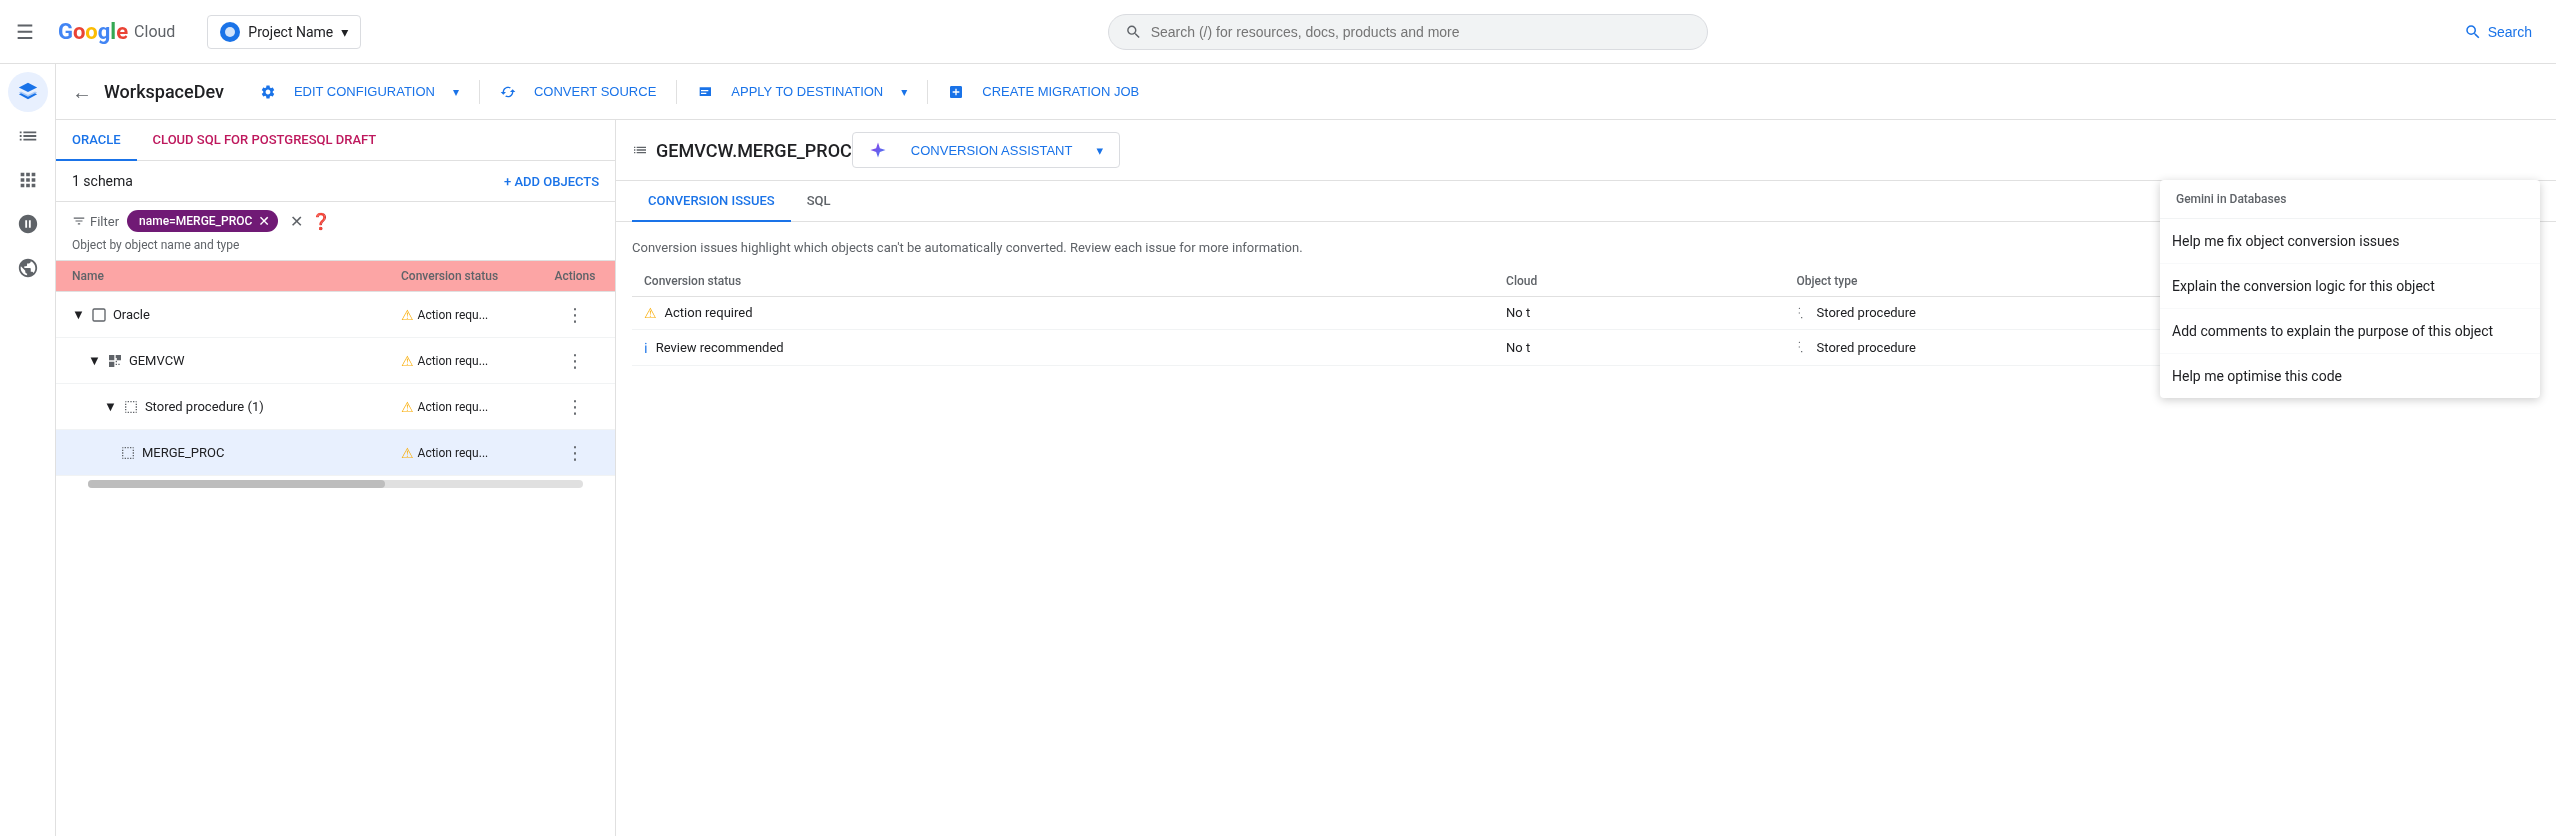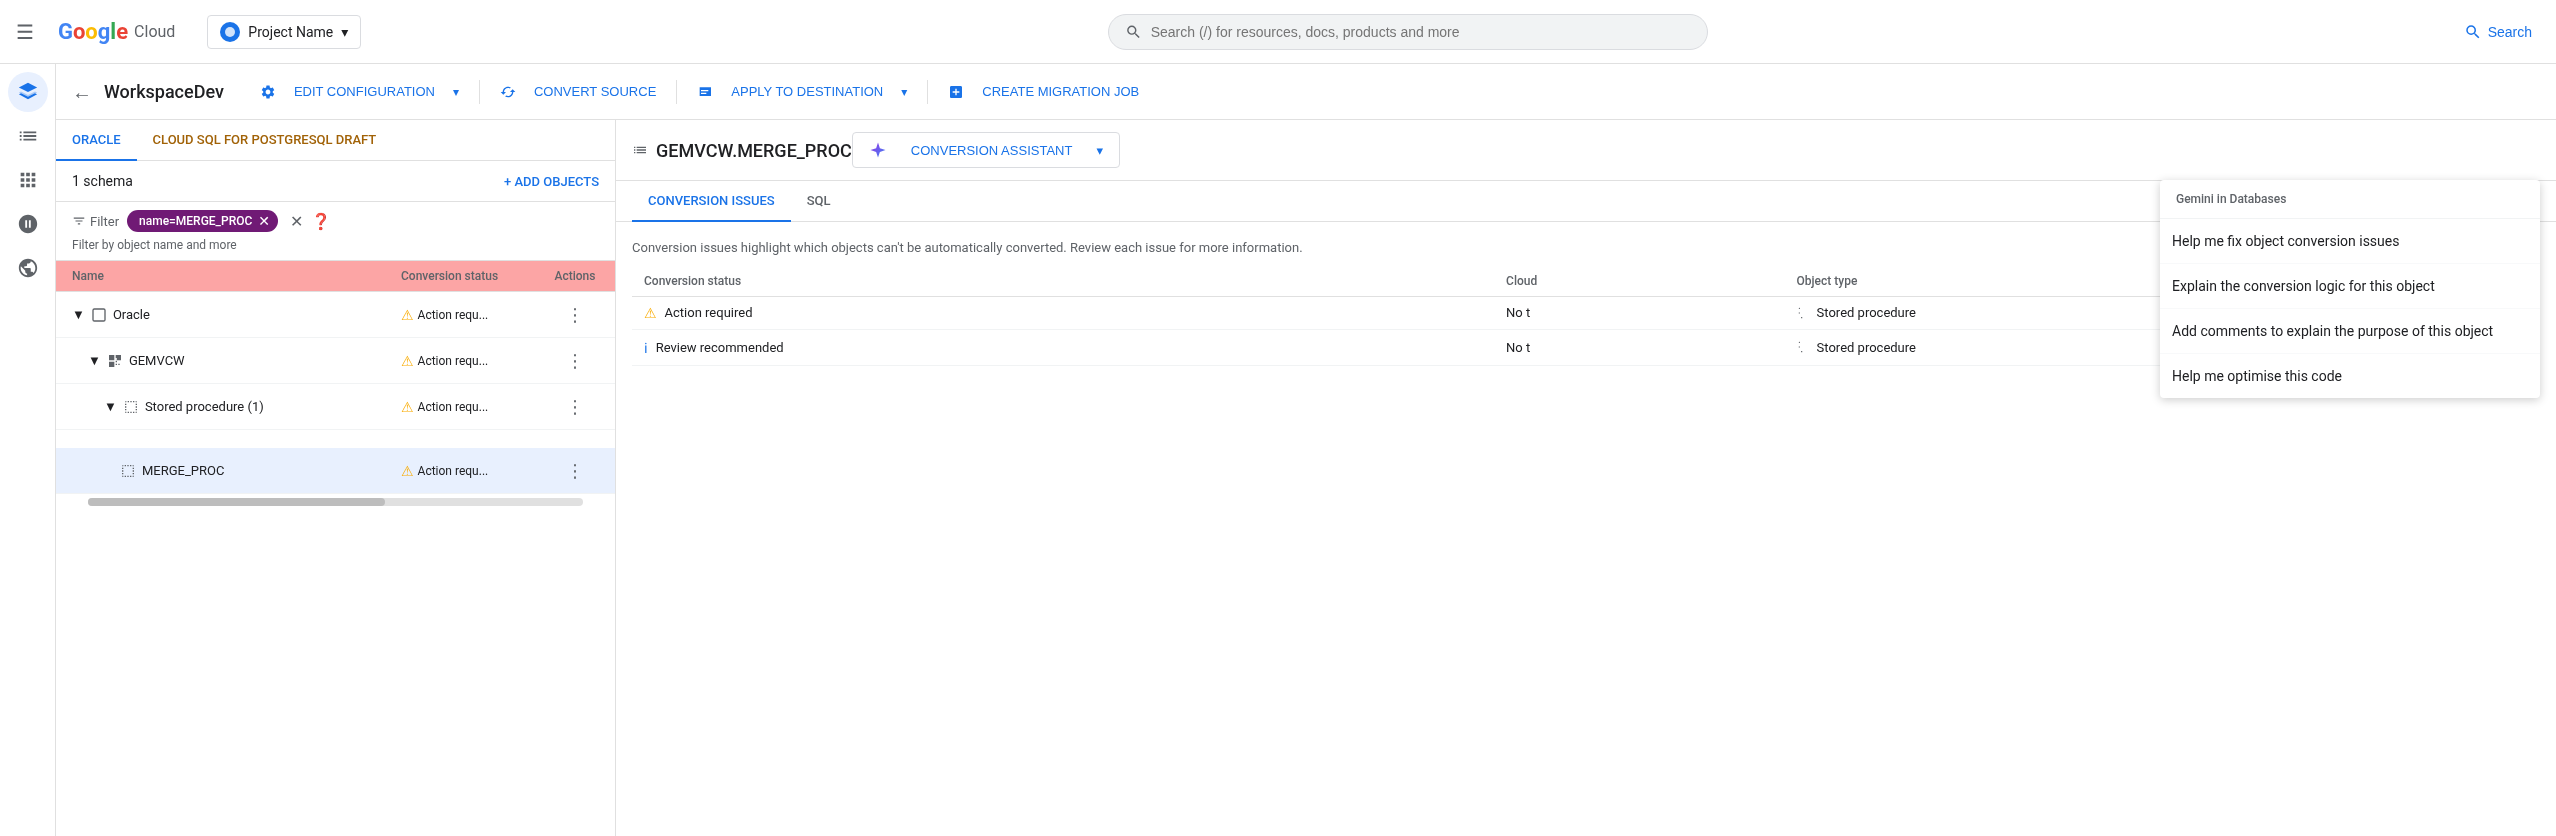--- a/index.html
+++ b/index.html
@@ -70,21 +70,21 @@
     .toolbar-divider { width: 1px; height: 24px; background: #e0e0e0; margin: 0 4px; }
 
     
     .panels { display: flex; flex: 1; overflow: hidden; }
 
     
     .left-panel { width: 560px; border-right: 1px solid #e0e0e0; display: flex; flex-direction: column; flex-shrink: 0; }
     .tabs-header { display: flex; border-bottom: 1px solid #e0e0e0; background: #fff; }
     .tab-item {
       padding: 12px 16px; font-size: 13px; font-weight: 500; cursor: pointer;
-      color: #a16207; border-bottom: 2px solid transparent; margin-bottom: -1px;
+      color: #be185d; border-bottom: 2px solid transparent; margin-bottom: -1px;
     }
     .tab-item.active { color: #1a73e8; border-bottom-color: #1a73e8; }
     .schema-header { display: flex; align-items: center; justify-content: space-between; padding: 12px 16px; border-bottom: 1px solid #e0e0e0; }
     .schema-count { font-size: 14px; font-weight: 400; color: #202124; }
     .add-objects-btn { color: #1a73e8; font-size: 13px; font-weight: 500; cursor: pointer; display: flex; align-items: center; gap: 4px; }
 
     
     .filter-bar { padding: 8px 16px; border-bottom: 1px solid #e0e0e0; }
     .filter-row { display: flex; align-items: center; gap: 8px; margin-bottom: 6px; }
     .filter-label { display: flex; align-items: center; gap: 4px; font-size: 13px; color: #5f6368; }
@@ -102,21 +102,21 @@
     .tree-table { flex: 1; overflow-y: auto; }
     .table-header { display: flex; padding: 8px 16px; background: #fca5a5; border-bottom: 1px solid #e0e0e0; font-size: 12px; color: #5f6368; font-weight: 500; }
     .col-name { flex: 1; }
     .col-status { width: 150px; text-align: left; }
     .col-actions { width: 48px; text-align: center; }
 
     .tree-row {
       display: flex; align-items: center; padding: 8px 16px;
       border-bottom: 1px solid #f1f3f4; cursor: pointer; font-size: 13px;
     }
-    .tree-row.selected { background: #e8f0fe; margin-top: 18px; }
+    .tree-row.selected { background: #e8f0fe; }
     .row-indent-0 { padding-left: 16px; }
     .row-indent-1 { padding-left: 32px; }
     .row-indent-2 { padding-left: 48px; }
     .row-indent-3 { padding-left: 64px; }
     .row-name { flex: 1; display: flex; align-items: center; gap: 6px; }
     .row-status { width: 150px; display: flex; align-items: center; gap: 4px; font-size: 12px; }
     .row-actions { width: 48px; display: flex; justify-content: center; }
     .warning-icon { color: #f9ab00; font-size: 14px; }
     .status-text { font-size: 12px; color: #202124; }
     .more-btn { cursor: pointer; color: #5f6368; font-size: 18px; padding: 4px; border-radius: 50%; }
@@ -296,21 +296,21 @@
                 </svg>
               <span>Filter</span>
             </span>
             <div class="filter-chip">
               <span>name=MERGE_PROC</span>
               <span class="chip-close">✕</span>
             </div>
             <span class="filter-x">✕</span>
             <span class="filter-help">❓</span>
           </div>
-          <div class="filter-hint">Filter by object name and more</div>
+          <div class="filter-hint">Object by object name and type</div>
         </div>
 
         <div class="tree-table">
           <div class="table-header">
             <span class="col-name">Name</span>
             <span class="col-status">Conversion status</span>
             <span class="col-actions">Actions</span>
           </div>
 
           <div class="tree-row row-indent-0">

